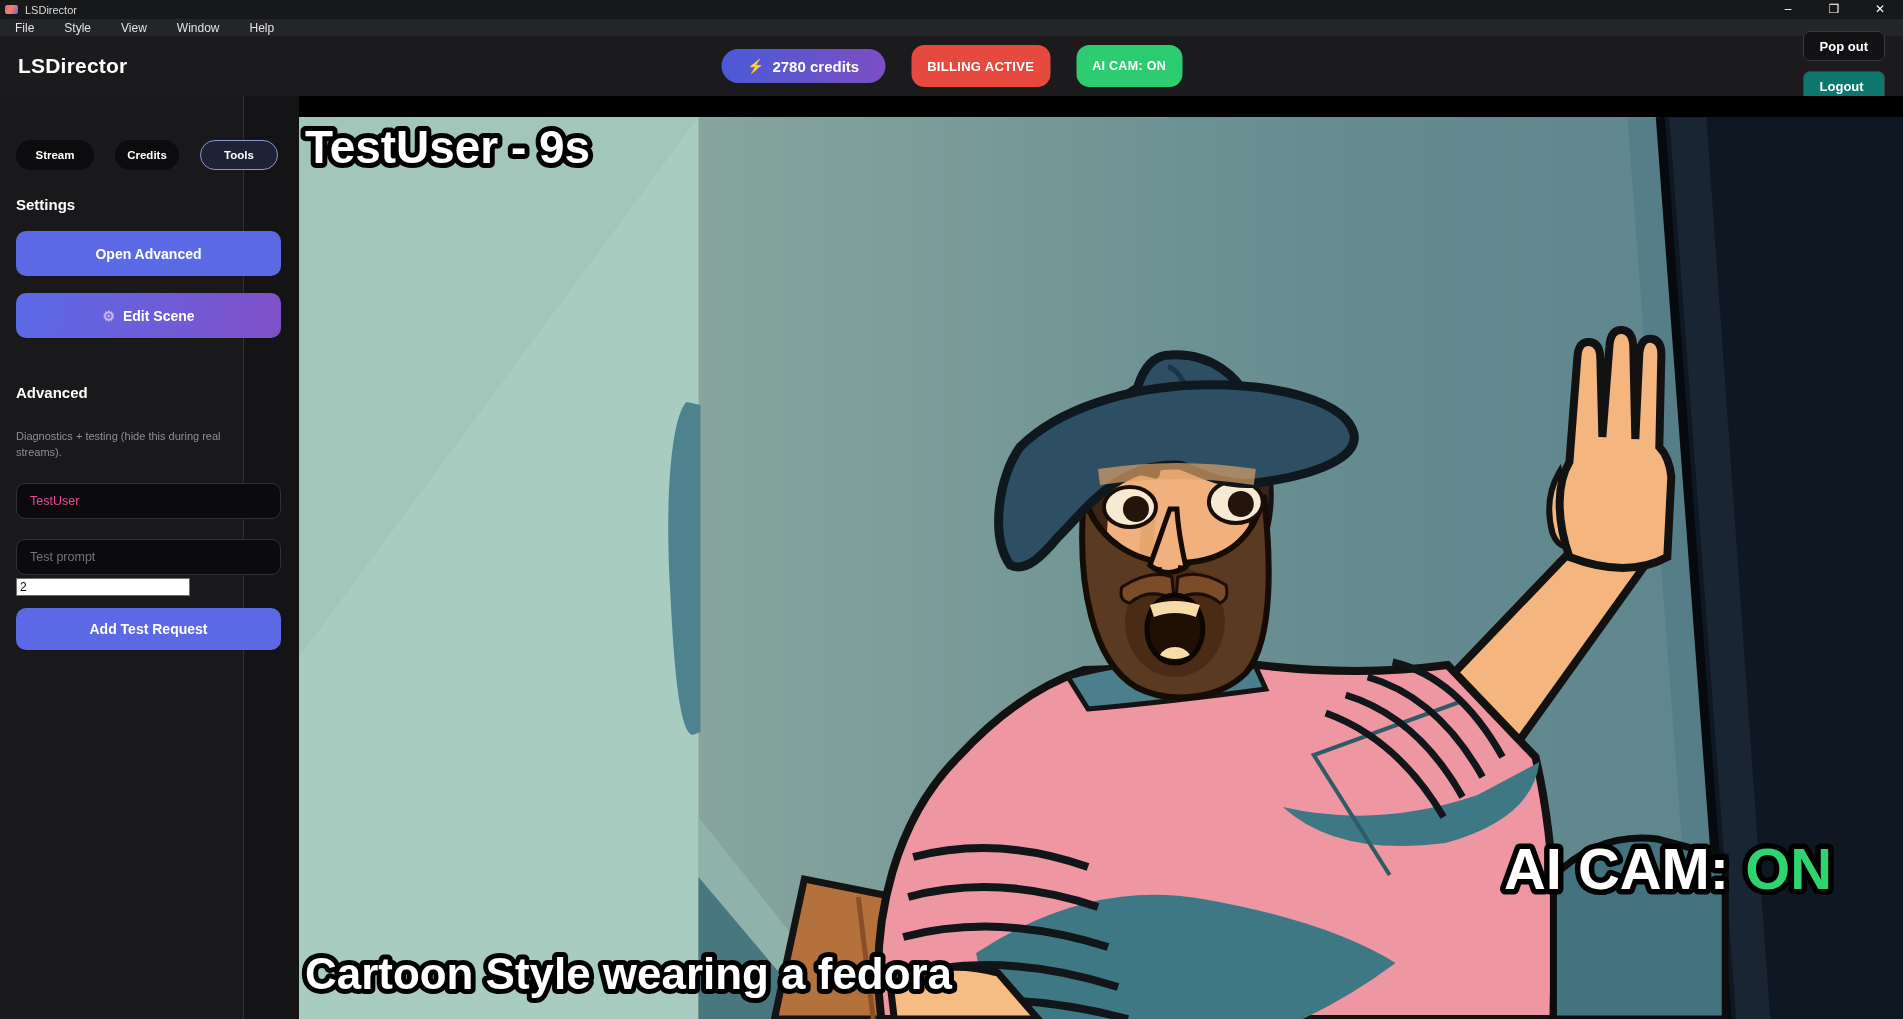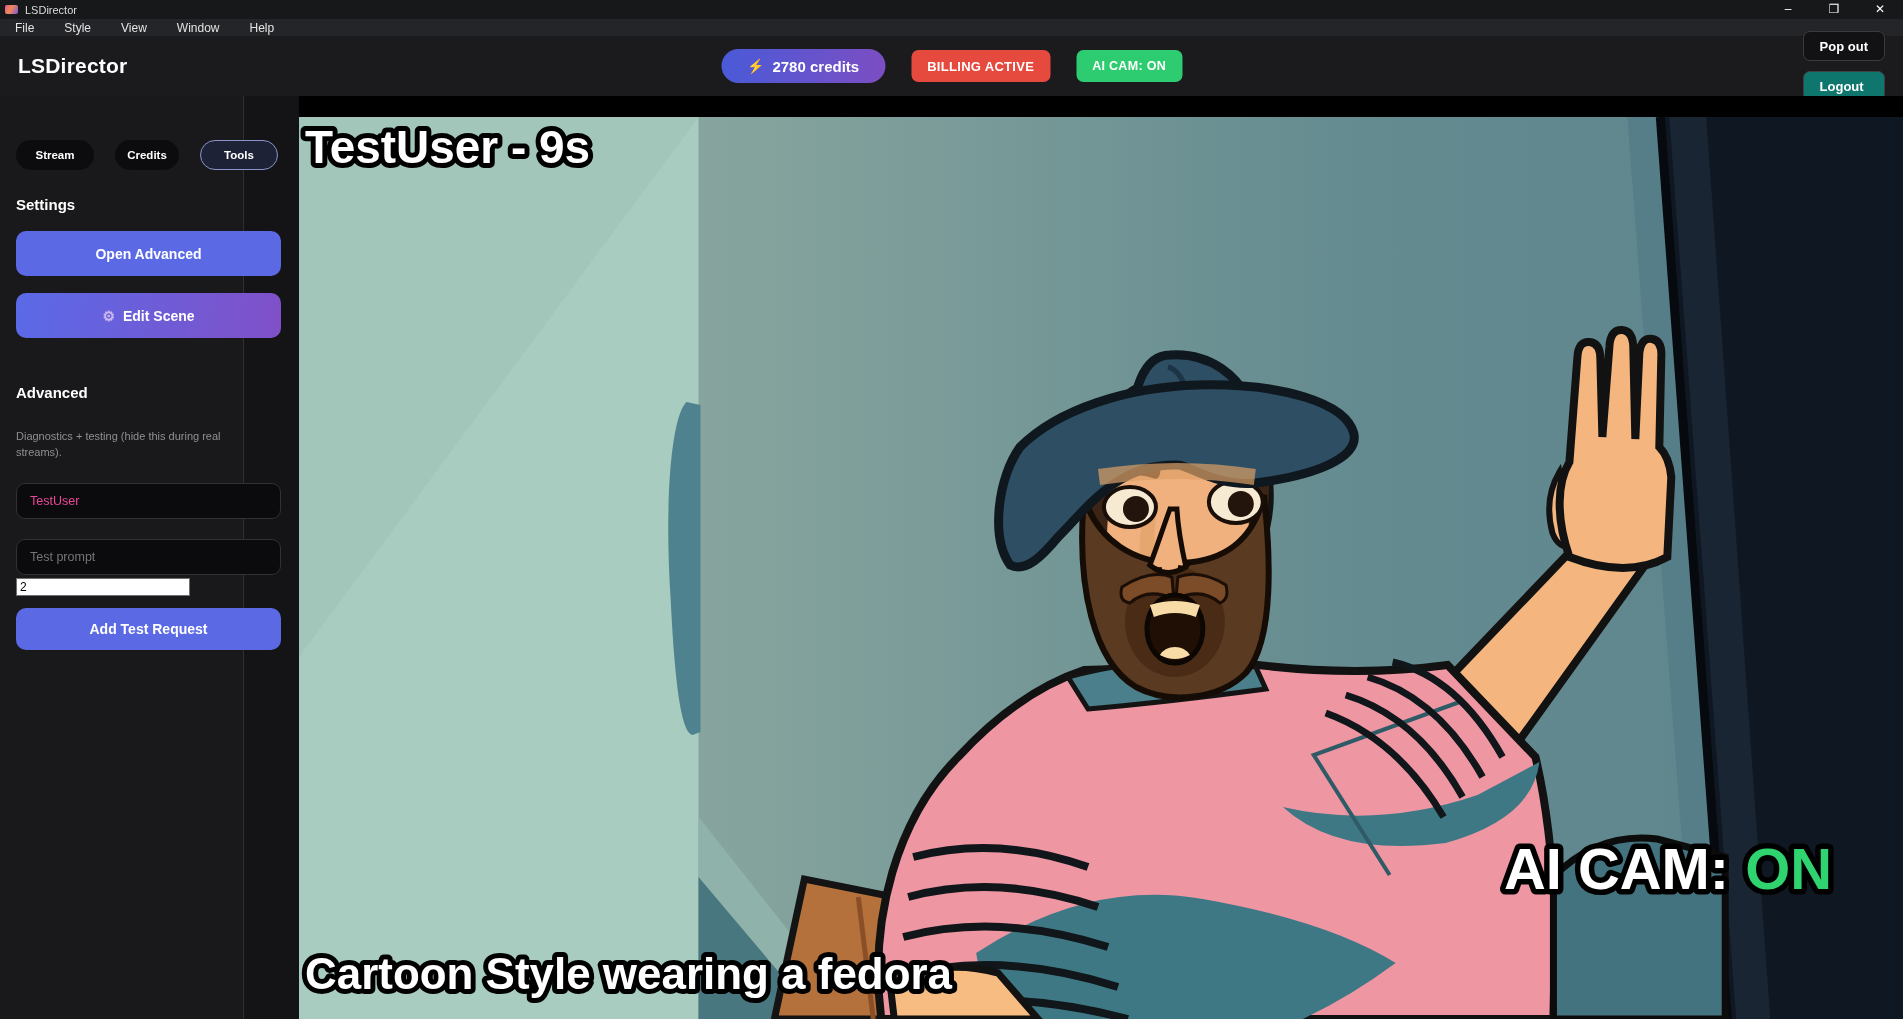--- a/index.html
+++ b/index.html
@@ -22,21 +22,21 @@
   
   .header { height:60px; background:#1b1b1e; display:flex; align-items:center; position:relative; }
   .brand { font-size:21px; font-weight:bold; color:#fff; margin-left:18px; letter-spacing:.2px; }
   .header-center { position:absolute; left:50%; top:50%; transform:translate(-50%,-50%);
                    display:flex; gap:26px; align-items:center; }
   .credits-pill { height:34px; padding:0 26px; border-radius:17px;
                   background:linear-gradient(90deg,#4a5ad8,#7c4ec2);
                   color:#fff; font-weight:bold; font-size:15px;
                   display:flex; align-items:center; gap:8px; }
   .bolt { color:#f5a43c; font-size:14px; }
-  .badge { height:32px; padding:0 16px; border-radius:7px; color:#fff; font-weight:bold;
+  .badge { height:42px; padding:0 16px; border-radius:13px; color:#fff; font-weight:bold;
            font-size:13px; display:flex; align-items:center; letter-spacing:.3px; }
   .badge.billing { background:#e64a3e; }
   .badge.aicam  { background:#2ecc70; font-size:12.5px; }
   .header-right { position:absolute; right:18px; display:flex; gap:10px;flex-direction:column; }
   .hbtn { height:30px; padding:0 16px; border-radius:7px; font-size:13px; font-weight:bold;
           color:#fff; display:flex; align-items:center; background:#121214; border:1px solid #3a3a40; }
   .hbtn.logout { background:#0f766e; border-color:#3f4046; }
 
   
   .content { display:flex; height:923px; }

